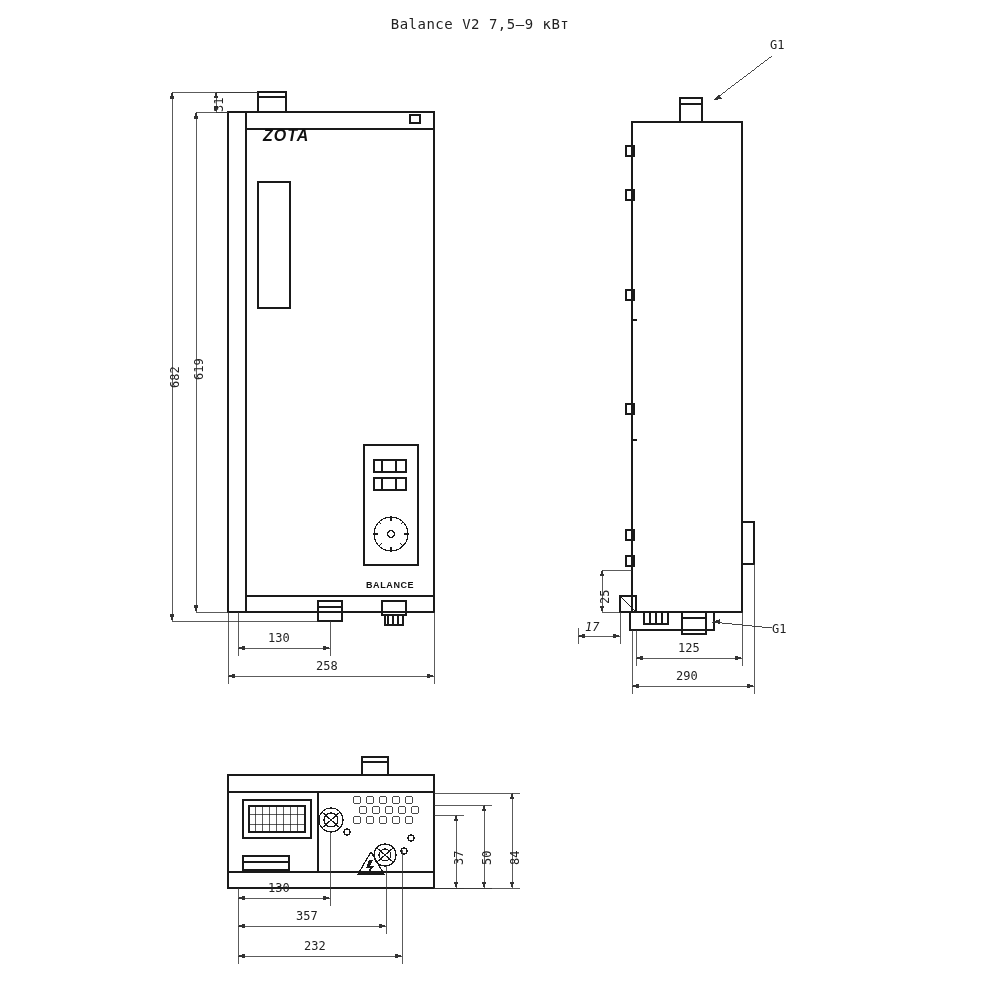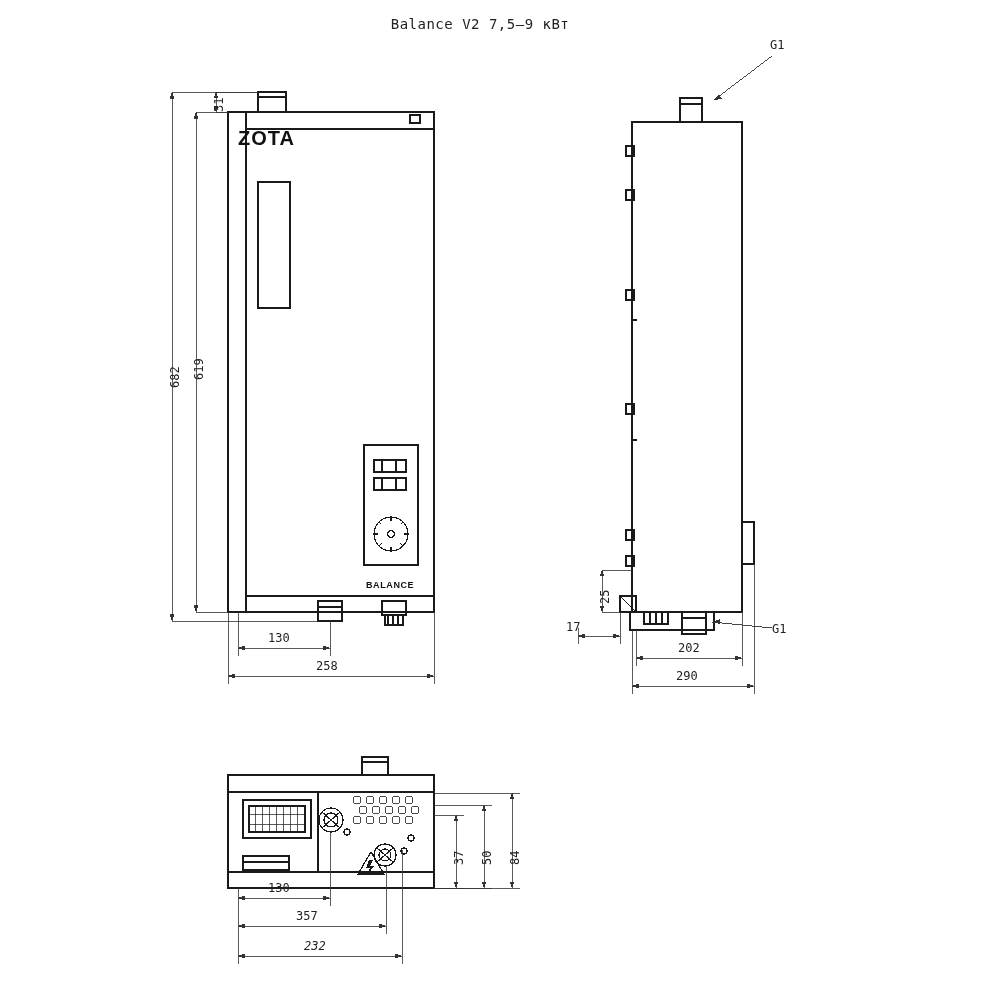--- a/index.html
+++ b/index.html
@@ -14,21 +14,21 @@
     position:absolute;font-family:"DejaVu Sans Mono",monospace;font-size:12px;color:#222;
     white-space:nowrap;
   }
   .lbl.rot{transform:rotate(-90deg);transform-origin:left top;}
   .brand{
     position:absolute;font-family:"Liberation Sans",sans-serif;font-weight:700;
     font-size:9px;letter-spacing:.6px;color:#111;
   }
   .zota{
     position:absolute;font-family:"Liberation Sans",sans-serif;font-weight:700;
-    font-size:20px;letter-spacing:1px;color:#111;
+    font-size:16px;letter-spacing:1px;color:#111;font-style:italic;margin-left:25px;
   }
 </style>
 </head>
 <body>
 
 <div id="sheet">
 
   <div class="title">Balance V2 7,5–9 кВт</div>
 
   <svg class="draw" viewBox="0 0 1000 1000">
@@ -290,24 +290,24 @@
   <div class="lbl rot" style="left:212px;top:112px;">31</div>
   <div class="lbl rot" style="left:192px;top:380px;">619</div>
   <div class="lbl rot" style="left:168px;top:388px;">682</div>
   <div class="lbl" style="left:268px;top:631px;">130</div>
   <div class="lbl" style="left:308px;top:659px;margin-left:8px;">258</div>
 
   <div class="lbl" style="left:770px;top:38px;">G1</div>
   <div class="lbl" style="left:772px;top:622px;">G1</div>
 
   <div class="lbl rot" style="left:598px;top:604px;">25</div>
-  <div class="lbl" style="left:566px;top:620px;">17</div>
-  <div class="lbl" style="left:678px;top:641px;">202</div>
+  <div class="lbl" style="left:585px;top:620px;font-style:italic;">17</div>
+  <div class="lbl" style="left:678px;top:641px;">125</div>
   <div class="lbl" style="left:676px;top:669px;">290</div>
 
   <div class="lbl rot" style="left:452px;top:865px;">37</div>
   <div class="lbl rot" style="left:480px;top:865px;">50</div>
   <div class="lbl rot" style="left:508px;top:865px;">84</div>
   <div class="lbl" style="left:268px;top:881px;">130</div>
   <div class="lbl" style="left:296px;top:909px;">357</div>
-  <div class="lbl" style="left:304px;top:939px;font-style:italic;">232</div>
+  <div class="lbl" style="left:304px;top:939px;">232</div>
 
 </div>
 
 </body></html>

